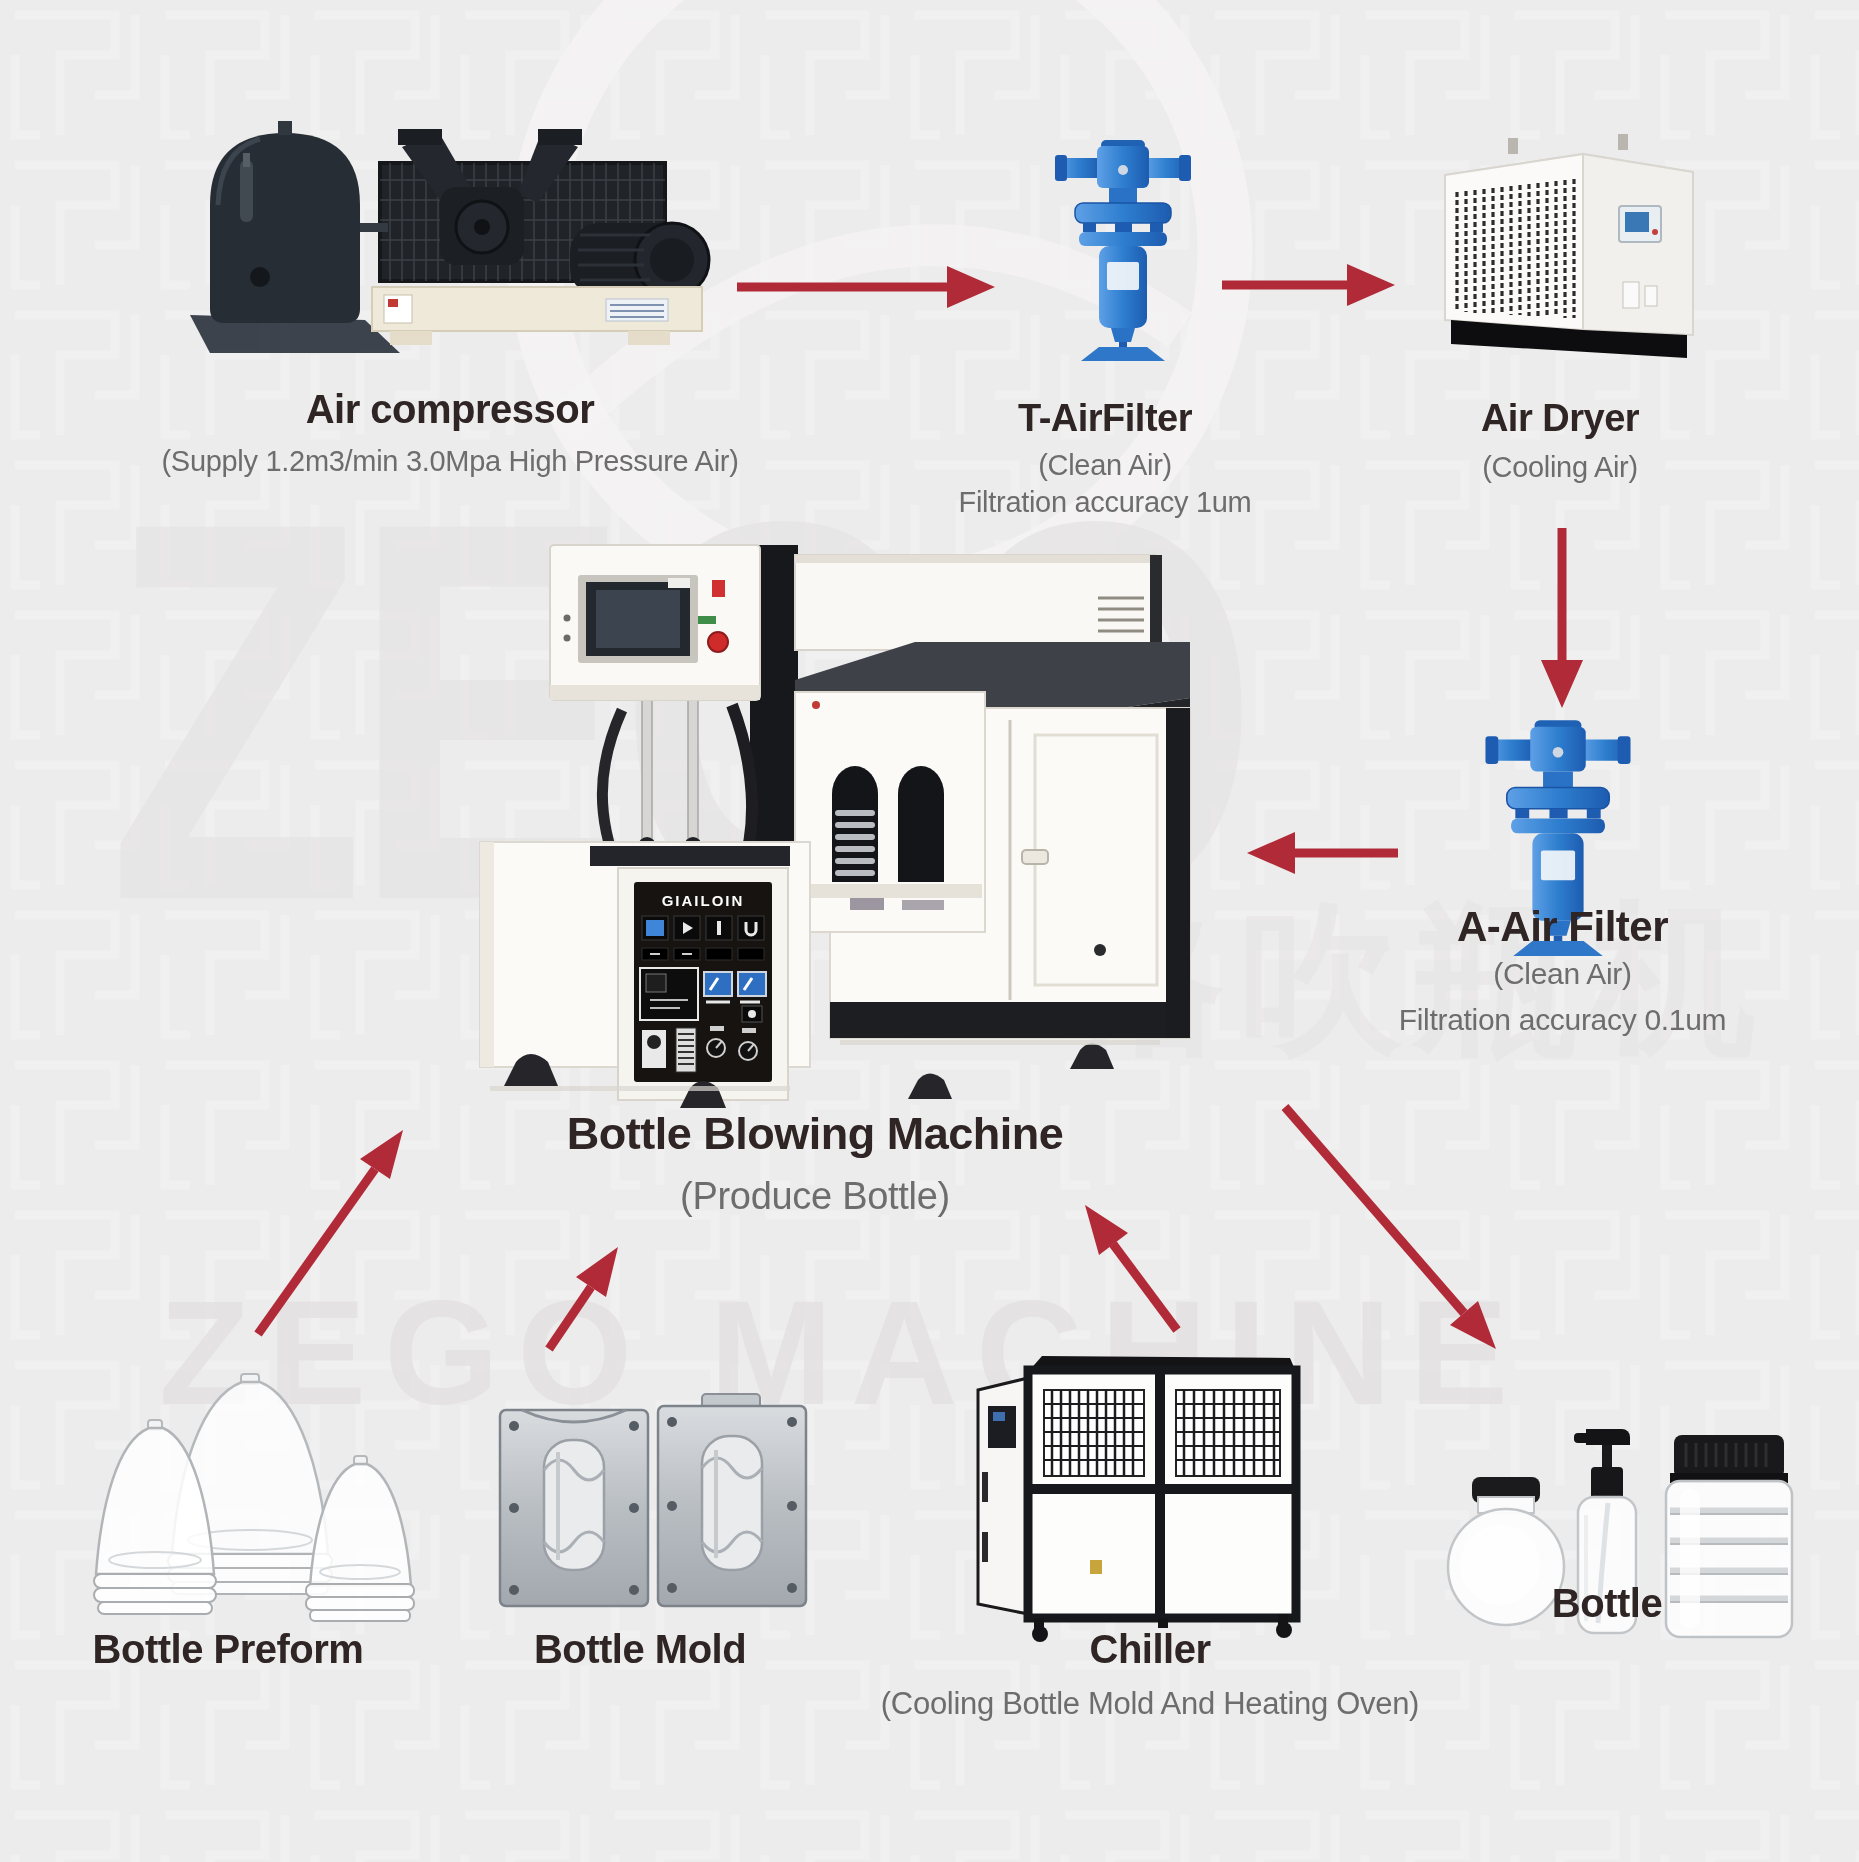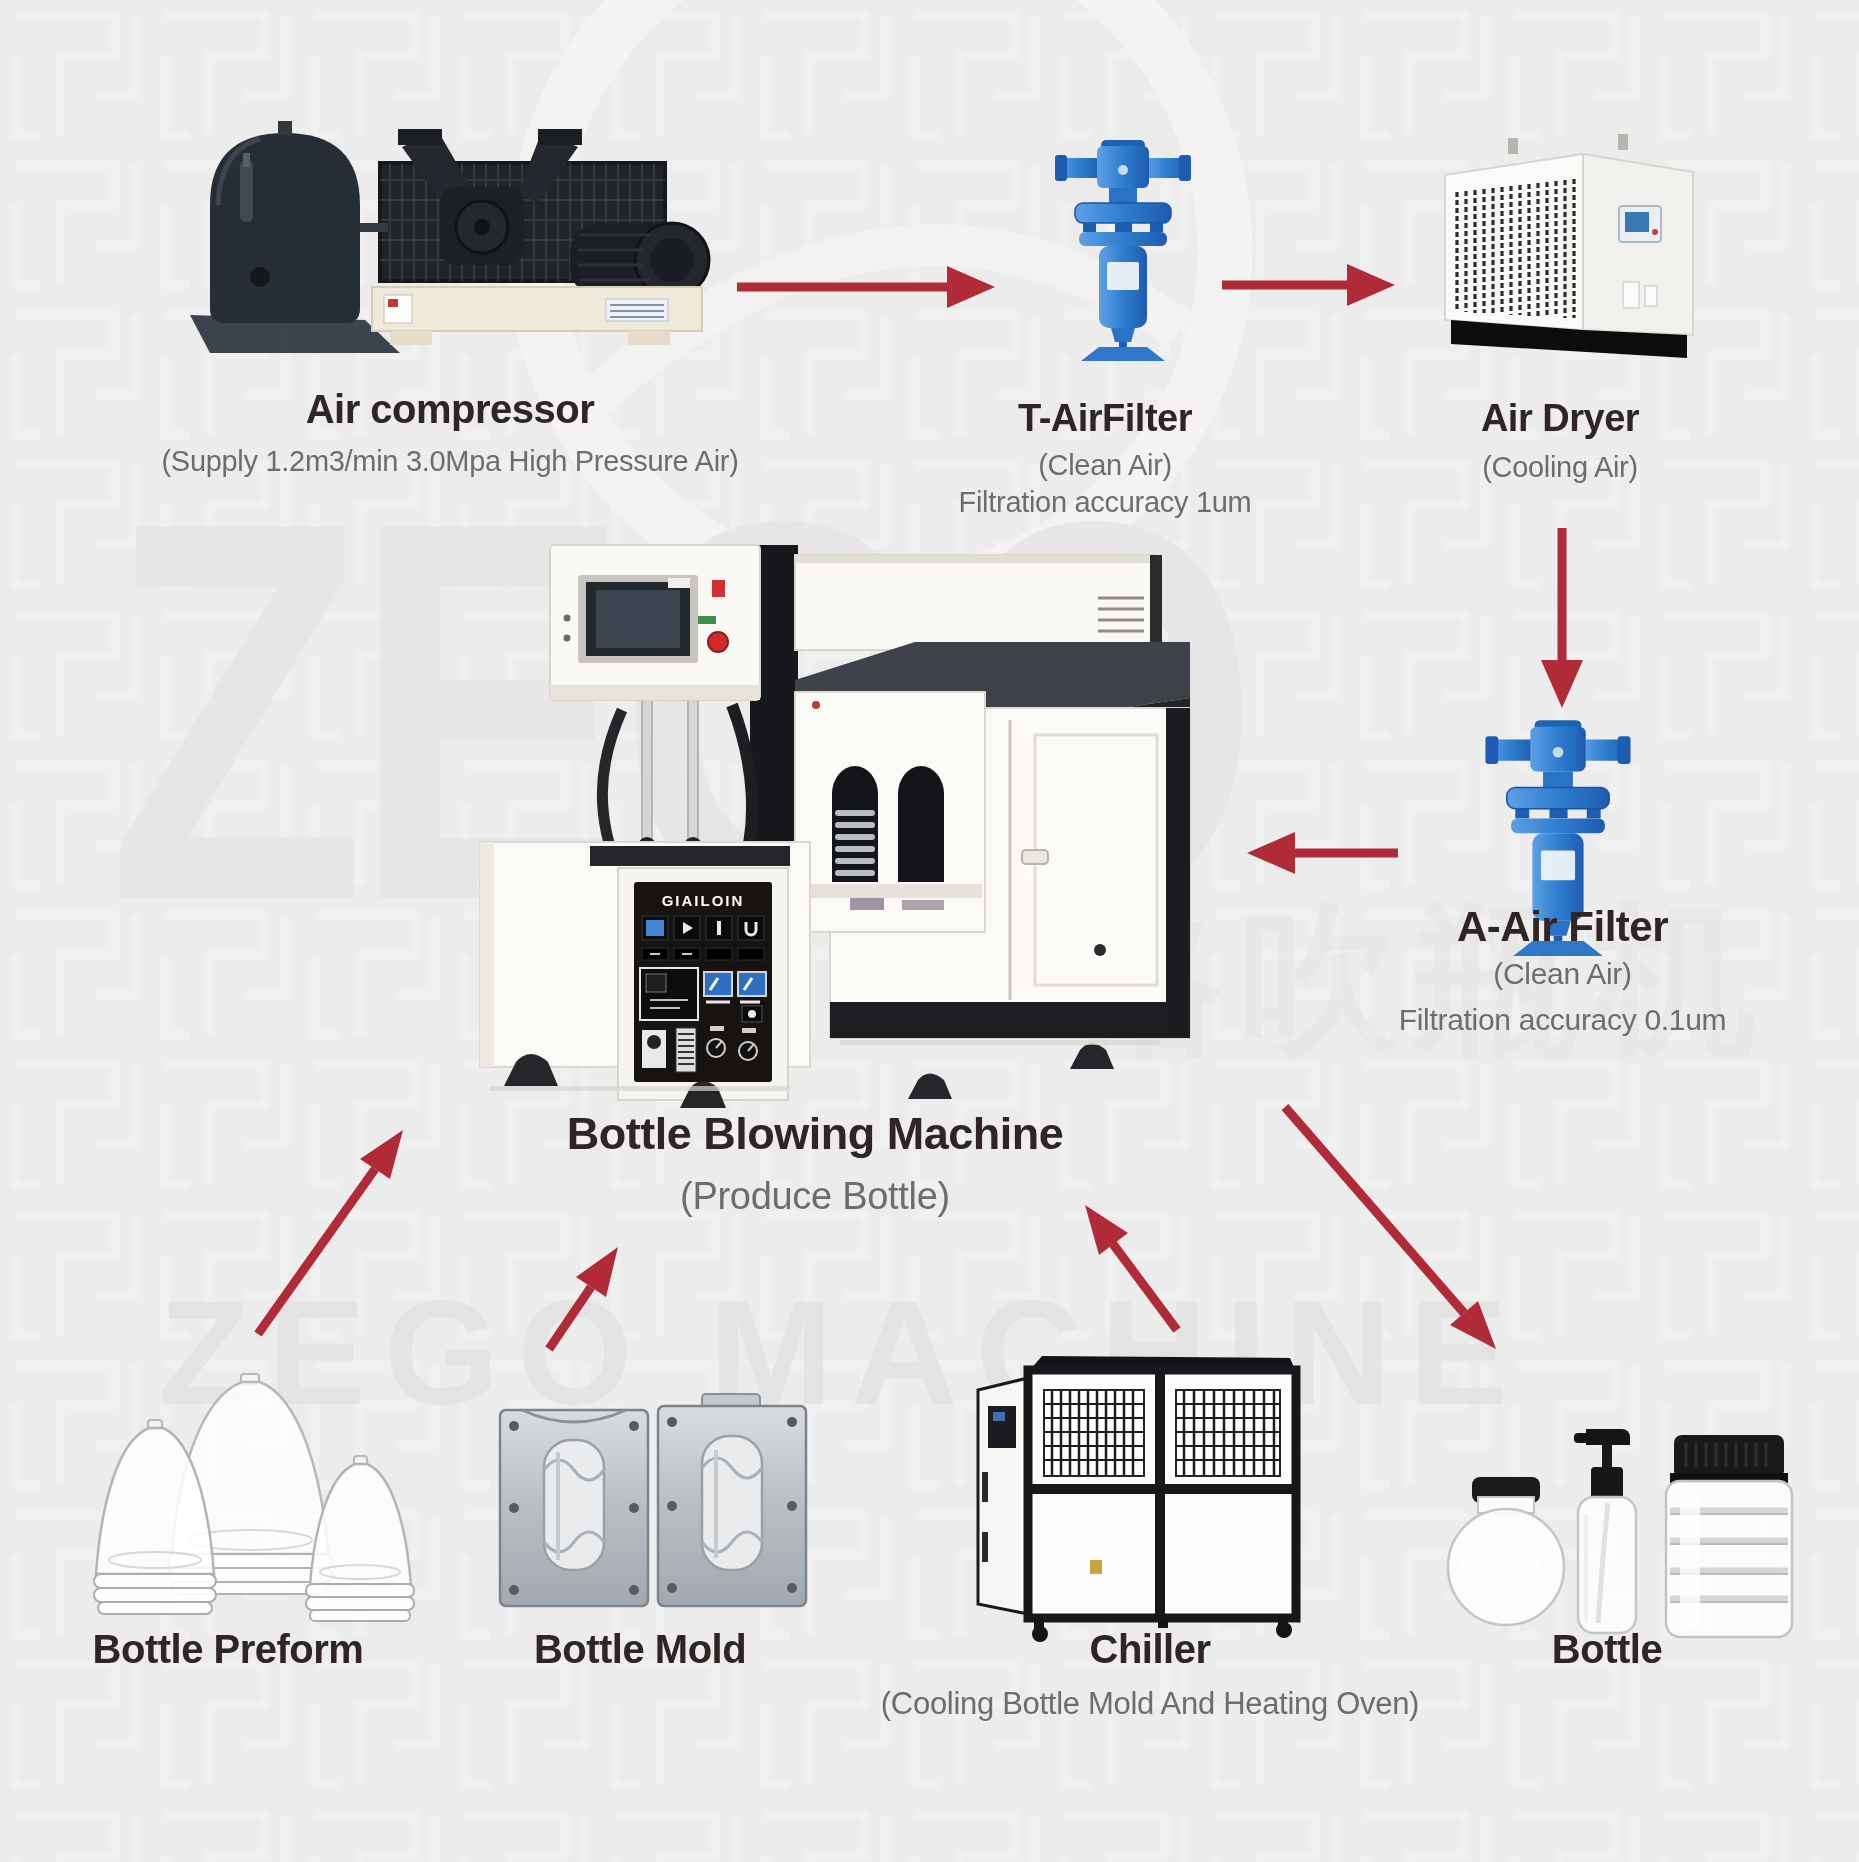--- a/index.html
+++ b/index.html
@@ -493,17 +493,17 @@
 
   <div class="node-label" style="left:442px;top:1628px;width:396px">
     <div class="node-title" style="font-size:40px">Bottle Mold</div>
   </div>
 
   <div class="node-label" style="left:870px;top:1628px;width:560px">
     <div class="node-title" style="font-size:40px">Chiller</div>
     <div class="node-note" style="font-size:31px;margin-top:16px">(Cooling Bottle Mold And Heating Oven)</div>
   </div>
 
-  <div class="node-label" style="left:1410px;top:1628px;width:394px">
+  <div class="node-label" style="left:1410px;top:1582px;width:394px">
     <div class="node-title" style="font-size:40px">Bottle</div>
   </div>
 
 </div>
 
 </body></html>

